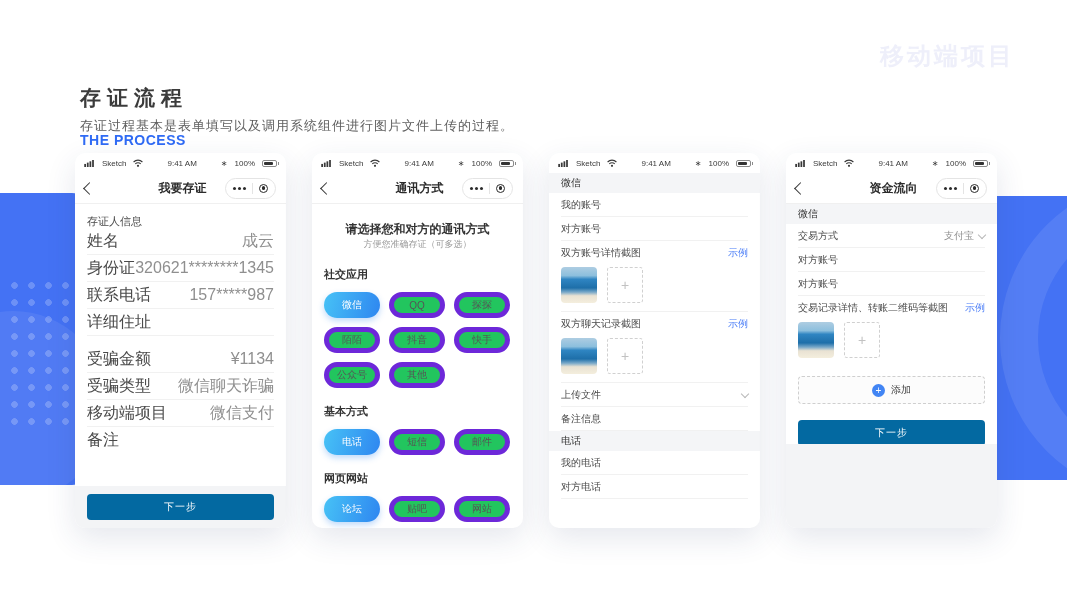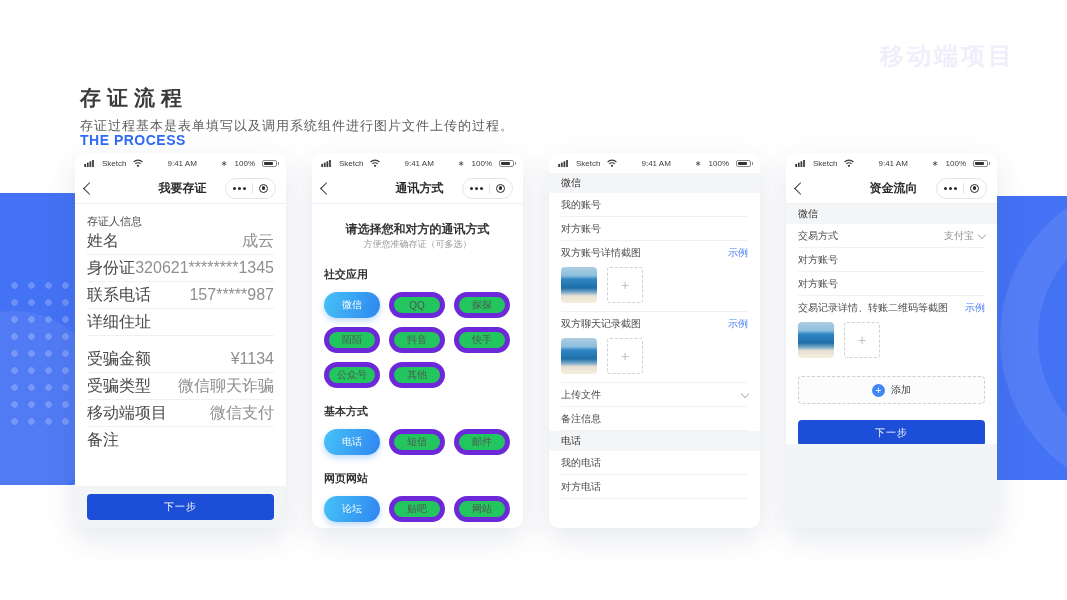--- a/index.html
+++ b/index.html
@@ -57,21 +57,21 @@
   
   .rows{padding:0 12px;}
   .sec-label{font-size:11px;color:#4a4a4a;padding-top:10px;height:14px;}
   .frow{height:26px;display:flex;align-items:center;justify-content:space-between;
     border-bottom:1px solid #f1f1f1;font-size:16px;cursor:text;}
   .frow .lab{color:#4a4a4a;}
   .frow .val{color:#8f8f8f;}
   .frow.nb{border-bottom:none;}
   .gap{height:10px;}
   .footer{position:absolute;left:0;right:0;bottom:0;height:42px;background:#f3f4f6;}
-  .btn-primary{margin:8px 12px;height:26px;background:#1d4ed8;border-radius:4px;color:#fff;
+  .btn-primary{margin:8px 12px;height:26px;background:#0369a1;border-radius:4px;color:#fff;
     font-size:10px;display:flex;align-items:center;justify-content:center;cursor:pointer;
     letter-spacing:1px;}
   
   .p2-heading{text-align:center;font-size:12px;font-weight:bold;color:#333;margin-top:17px;}
   .p2-sub{text-align:center;font-size:9px;color:#9a9a9a;}
   .p2-body{padding:0 12px;}
   .pill-title{font-size:11px;font-weight:bold;color:#333;margin:16px 0 10px;}
   .pills{display:flex;flex-wrap:wrap;gap:9px;}
   .pill{width:56px;height:26px;border:5px solid #6d28d9;border-radius:13.5px;display:flex;
     align-items:center;justify-content:center;font-size:10px;color:#555;background:#22c55e;

